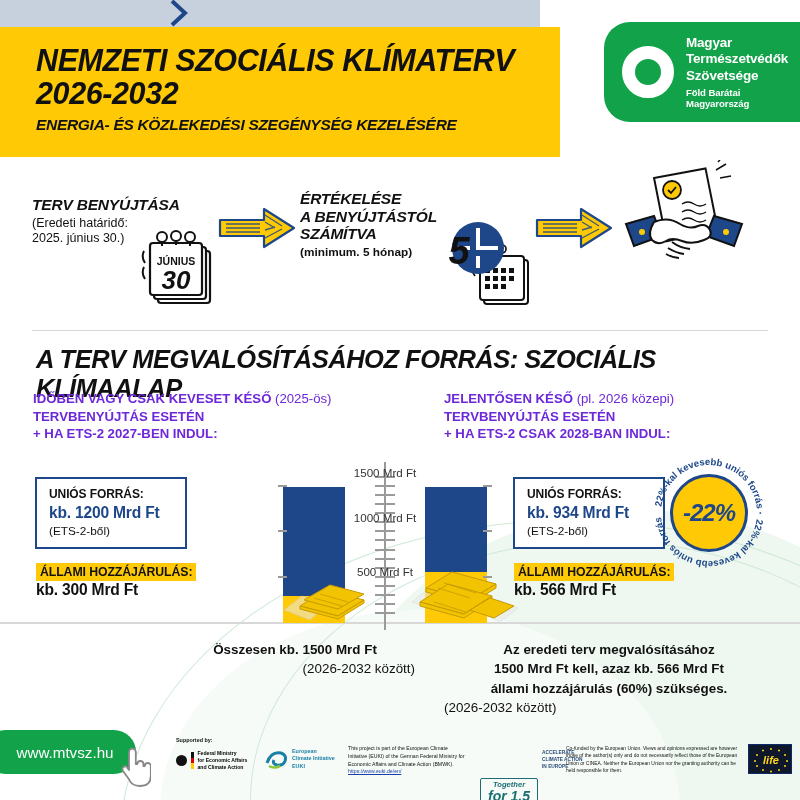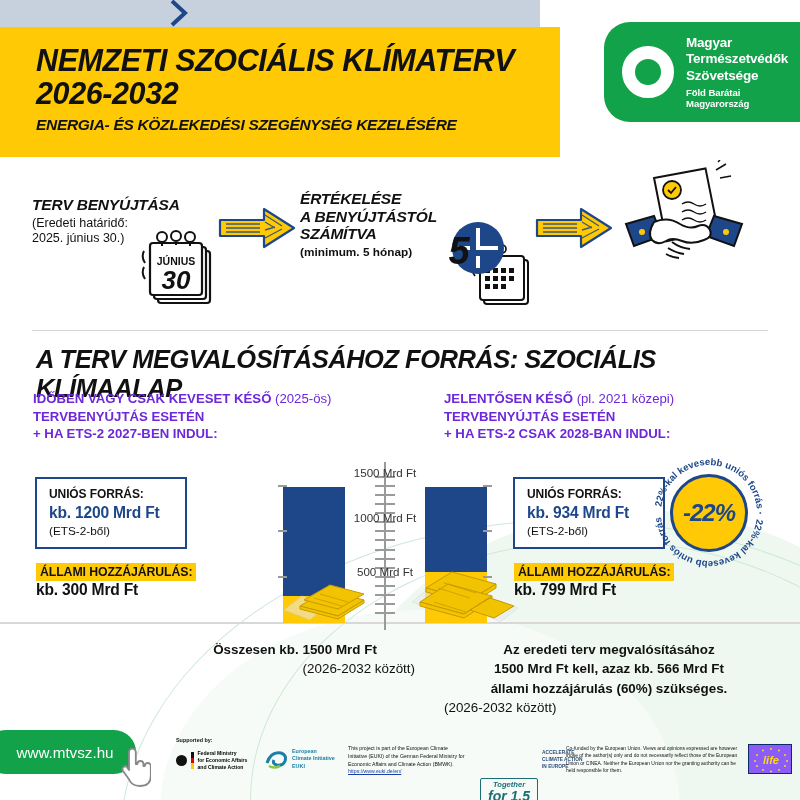--- a/index.html
+++ b/index.html
@@ -124,21 +124,21 @@
   .euki-par a { color:#1a3fa8; }
 
   .tf { position:absolute; left:480px; top:746px; width:58px; }
   .tf-box { border:1.2px solid #1b6f74; border-radius:2px; padding:2px 3px; text-align:center;margin-top:32px; }
   .tf-t1 { font-size:7.6px; font-weight:800; color:#1b6f74; font-style:italic; line-height:1; }
   .tf-t2 { font-size:14px; font-weight:800; color:#1b6f74; font-style:italic; line-height:1; }
   .tf-t3 { font-size:3.4px; color:#1b6f74; margin-top:1px; }
   .acc { position:absolute; left:542px; top:750px; font-size:4.8px; font-weight:800; line-height:1.45; color:#2b4a7a; }
 
   .eu-par { position:absolute; left:566px; top:745px; width:175px; font-size:4.9px; line-height:1.52; color:#111; }
-  .life-flag { position:absolute; left:748px; top:744px; width:44px; height:30px; background:#8b5cf6; border:1px solid #0d2a6b; }
+  .life-flag { position:absolute; left:748px; top:744px; width:44px; height:30px; background:#0f172a; border:1px solid #0d2a6b; }
   .life-stars { position:absolute; left:0; top:0; width:44px; height:30px; }
   .life-tx { position:absolute; left:0; top:0; width:44px; height:30px; display:flex; align-items:center; justify-content:center;
              color:#ffd617; font-size:11px; font-weight:800; font-style:italic; }
 </style>
 </head>
 <body>
 
 <div id="page">
 
   <div class="bg-swoosh sw1"></div>
@@ -273,21 +273,21 @@
   <div class="sep"></div>
 
   <div class="sec-title">A TERV MEGVALÓSÍTÁSÁHOZ FORRÁS: SZOCIÁLIS KLÍMAALAP</div>
 
   <div class="colhead" id="colhead-left">
     <div><b>IDŐBEN VAGY CSAK KEVESET KÉSŐ </b><span class="reg">(2025-ös)</span></div>
     <div><b>TERVBENYÚJTÁS ESETÉN</b></div>
     <div><b>+ HA ETS-2 2027-BEN INDUL:</b></div>
   </div>
   <div class="colhead" id="colhead-right">
-    <div><b>JELENTŐSEN KÉSŐ </b><span class="reg">(pl. 2021 közepi)</span></div>
+    <div><b>JELENTŐSEN KÉSŐ </b><span class="reg">(pl. 2026 közepi)</span></div>
     <div><b>TERVBENYÚJTÁS ESETÉN</b></div>
     <div><b>+ HA ETS-2 CSAK 2028-BAN INDUL:</b></div>
   </div>
 
   <div class="chart">
     <div class="baseline"></div>
 
     <div class="bar" id="bar-left">
       <div class="blue" id="bar-left-blue" style="height: 108.75px;"></div>
       <div class="yellow" id="bar-left-yellow" style="height: 27.1875px;"></div>
@@ -369,21 +369,21 @@
     <div class="t2">kb. 934 Mrd Ft</div>
     <div class="t3">(ETS-2-ből)</div>
   </div>
 
   <div class="statebox" id="state-left">
     <div><span class="hl">ÁLLAMI HOZZÁJÁRULÁS:</span></div>
     <div class="val">kb. 300 Mrd Ft</div>
   </div>
   <div class="statebox" id="state-right">
     <div><span class="hl">ÁLLAMI HOZZÁJÁRULÁS:</span></div>
-    <div class="val">kb. 799 Mrd Ft</div>
+    <div class="val">kb. 566 Mrd Ft</div>
   </div>
 
   <div class="badge">
     <svg width="122" height="122" viewBox="0 0 122 122">
       <defs>
         <path id="ringpath" d="M61,61 m-48,0 a48,48 0 1,1 96,0 a48,48 0 1,1 -96,0"></path>
       </defs>
       <text font-family="Liberation Sans, sans-serif" font-size="9.6" font-weight="700" fill="#1d4789">
         <textPath href="#ringpath" startOffset="2%" id="ringtext1">22%-kal kevesebb uniós forrás  ⋅  </textPath>
       </text>

